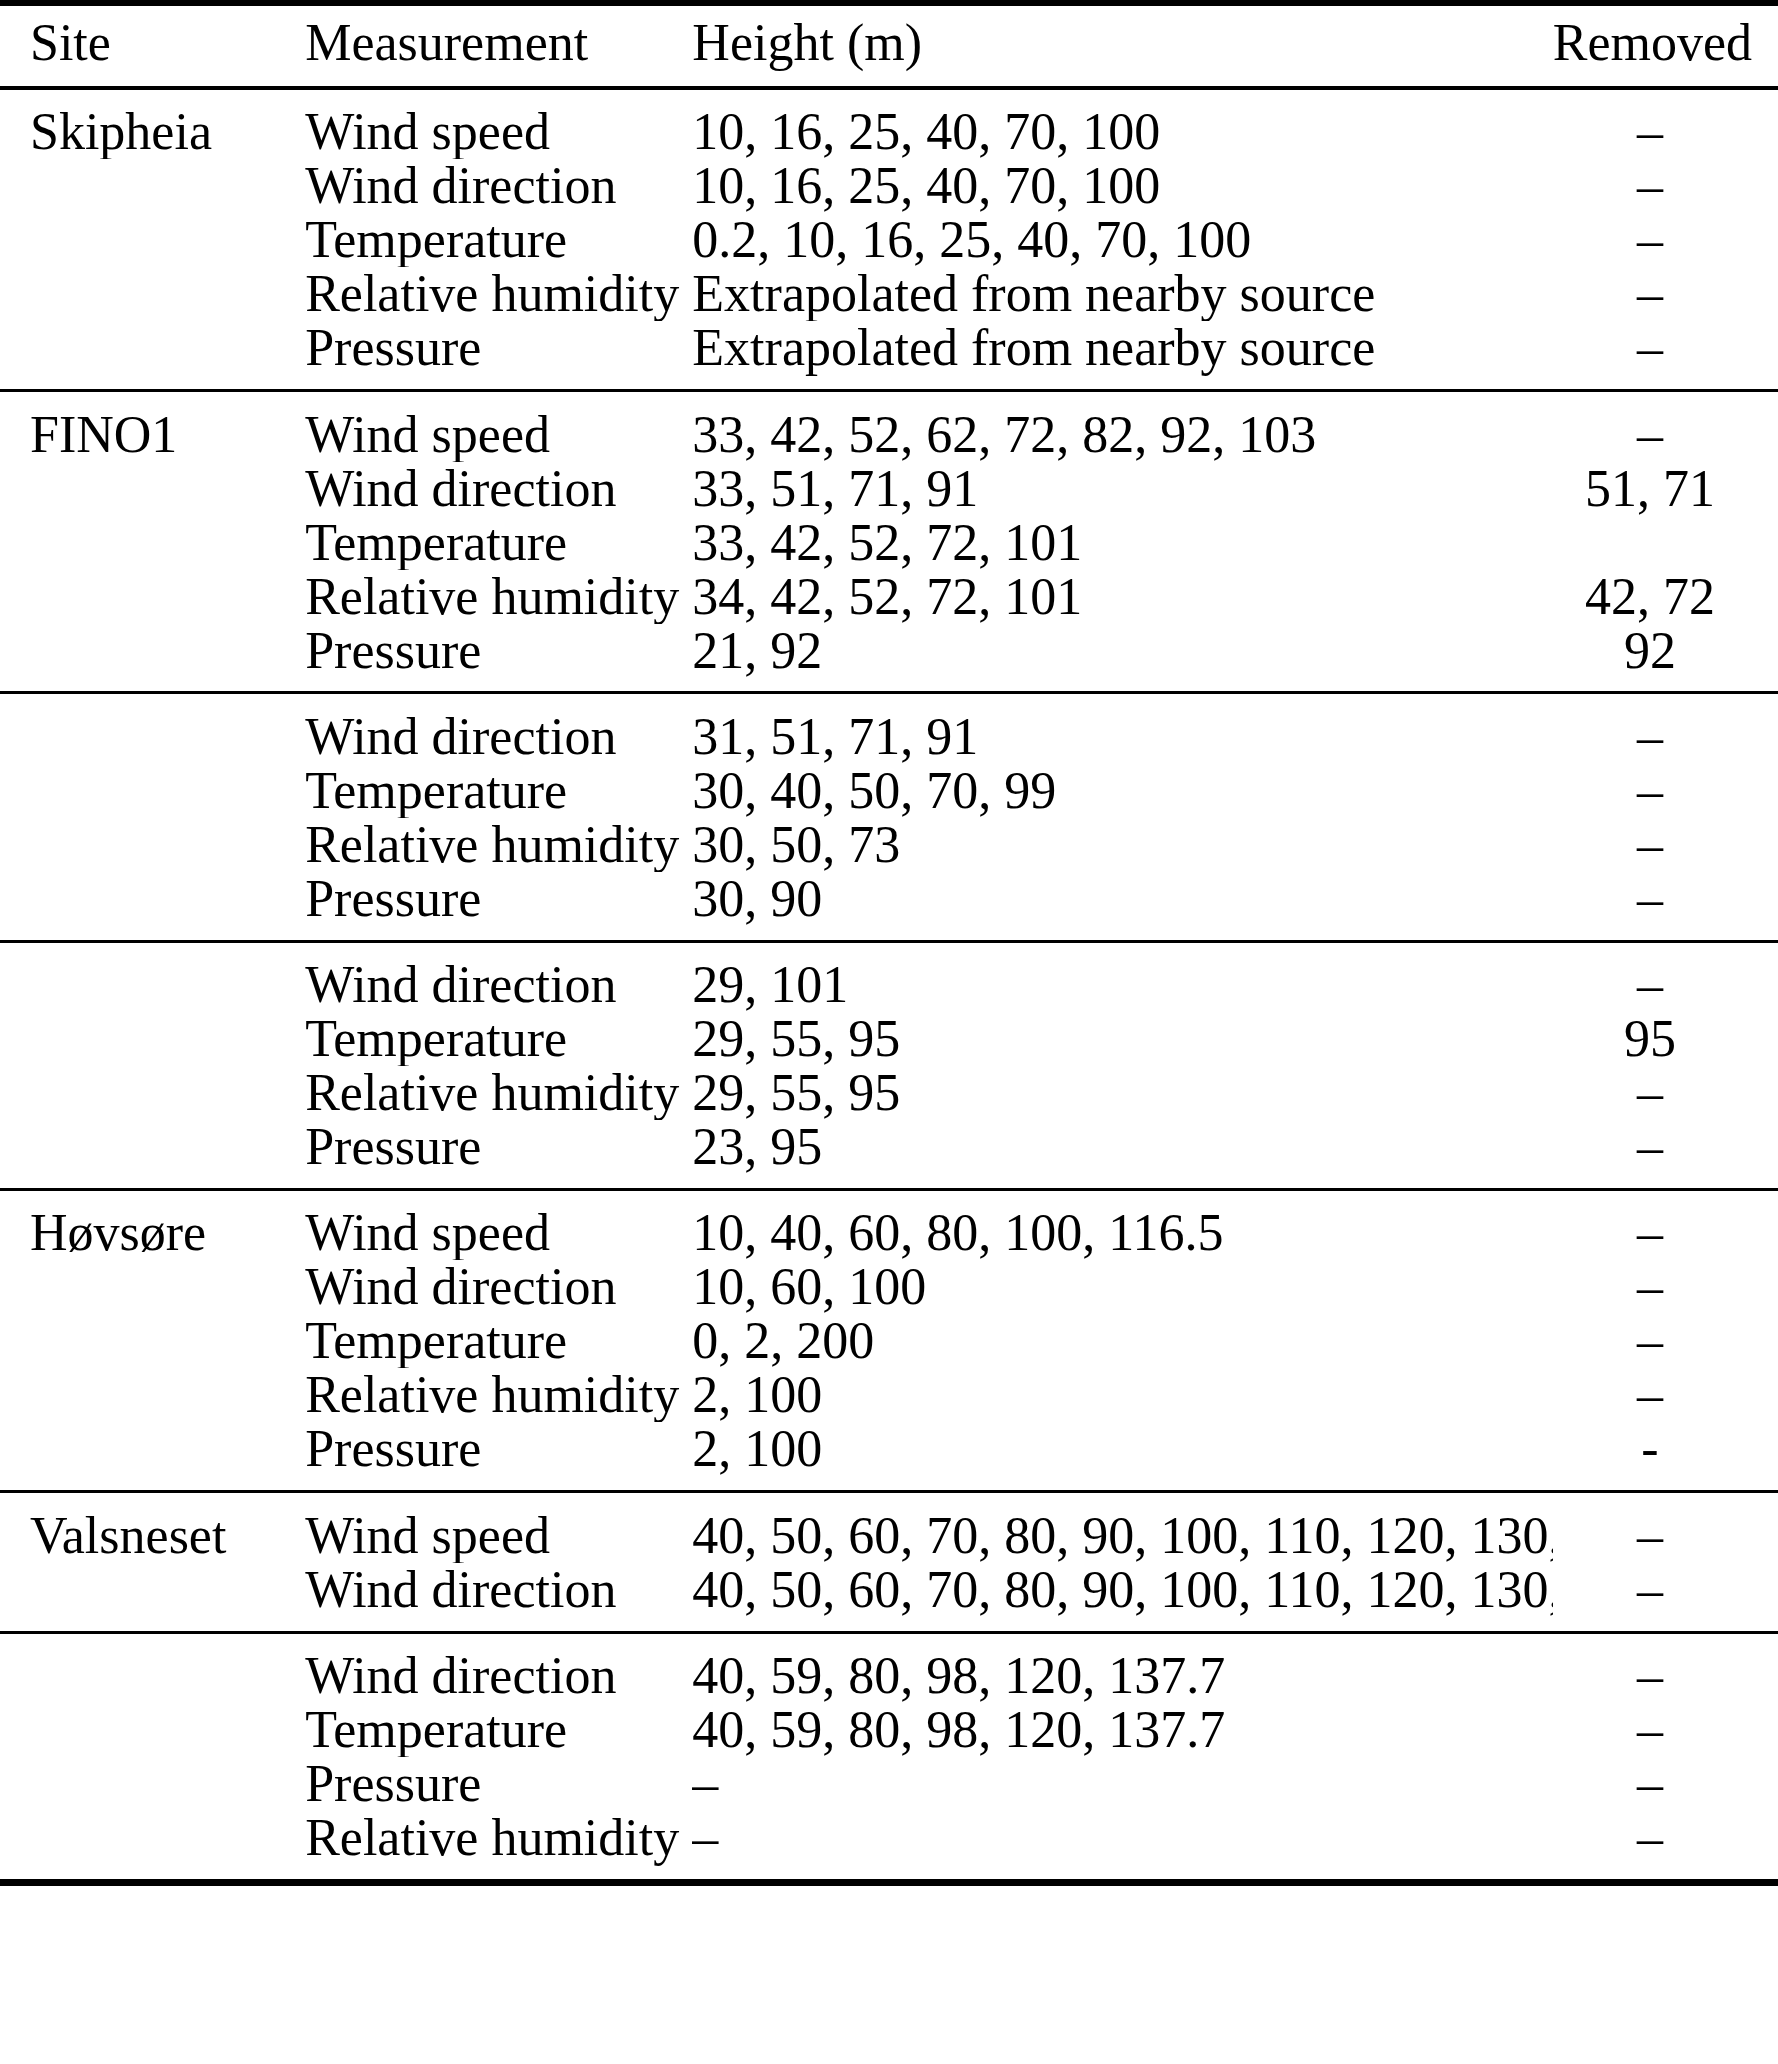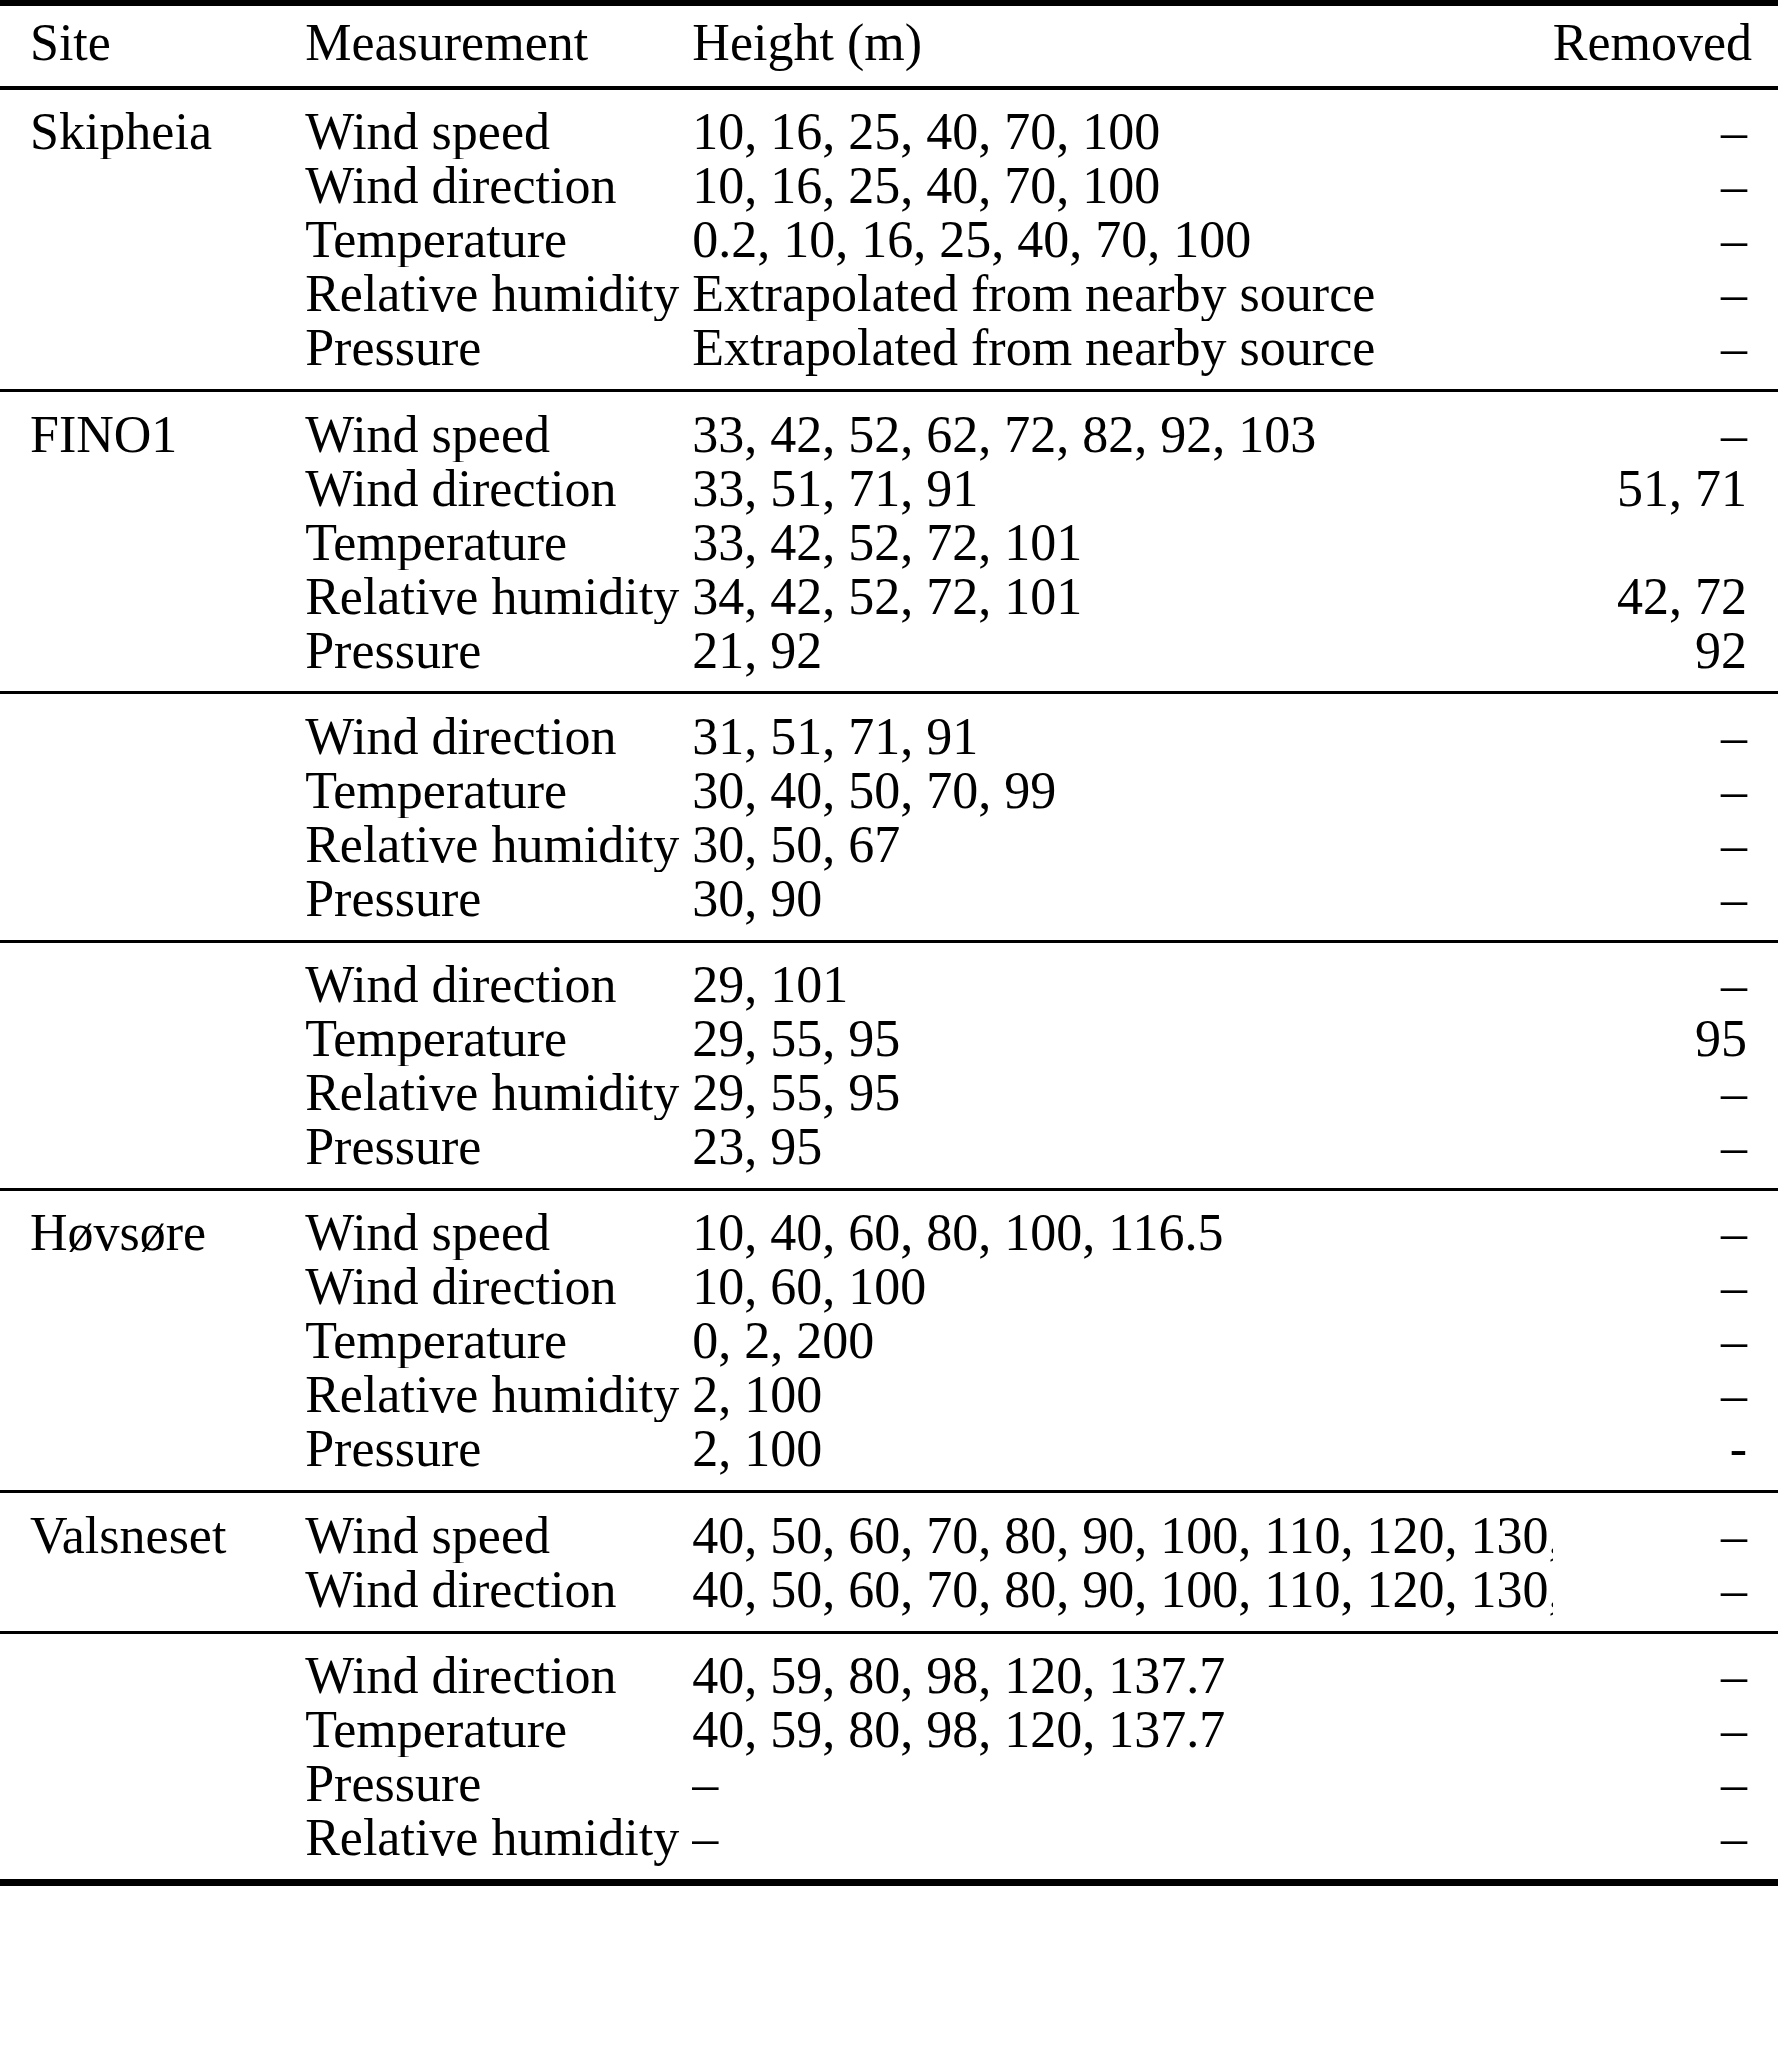--- a/index.html
+++ b/index.html
@@ -30,21 +30,21 @@
   th, td {
     font-weight: normal;
     text-align: left;
     vertical-align: baseline;
     line-height: 54px;
     padding: 0;
     white-space: nowrap;
     overflow: hidden;
   }
   th.site, td.site { padding-left: 30px; }
-  th.removed, td.removed { text-align: right; padding-right: 31px; margin-left: 28px; }
+  th.removed, td.removed { text-align: center; padding-right: 31px; margin-left: 28px; }
   thead th {
     padding-top: 10.3px;
     padding-bottom: 15.5px;
     border-bottom: 4.3px solid #000000;
   }
   tbody { border-top: 3.4px solid #000000; }
   tbody tr:first-child td { padding-top: 15.5px; }
   tbody tr:last-child td  { padding-bottom: 13.8px; }
 </style>
 </head>
@@ -139,21 +139,21 @@
         </tr>
         <tr>
           <td class="site"></td>
           <td>Temperature</td>
           <td>30, 40, 50, 70, 99</td>
           <td class="removed">–</td>
         </tr>
         <tr>
           <td class="site"></td>
           <td>Relative humidity</td>
-          <td>30, 50, 67</td>
+          <td>30, 50, 73</td>
           <td class="removed">–</td>
         </tr>
         <tr>
           <td class="site"></td>
           <td>Pressure</td>
           <td>30, 90</td>
           <td class="removed">–</td>
         </tr>
       </tbody>
       <tbody>

